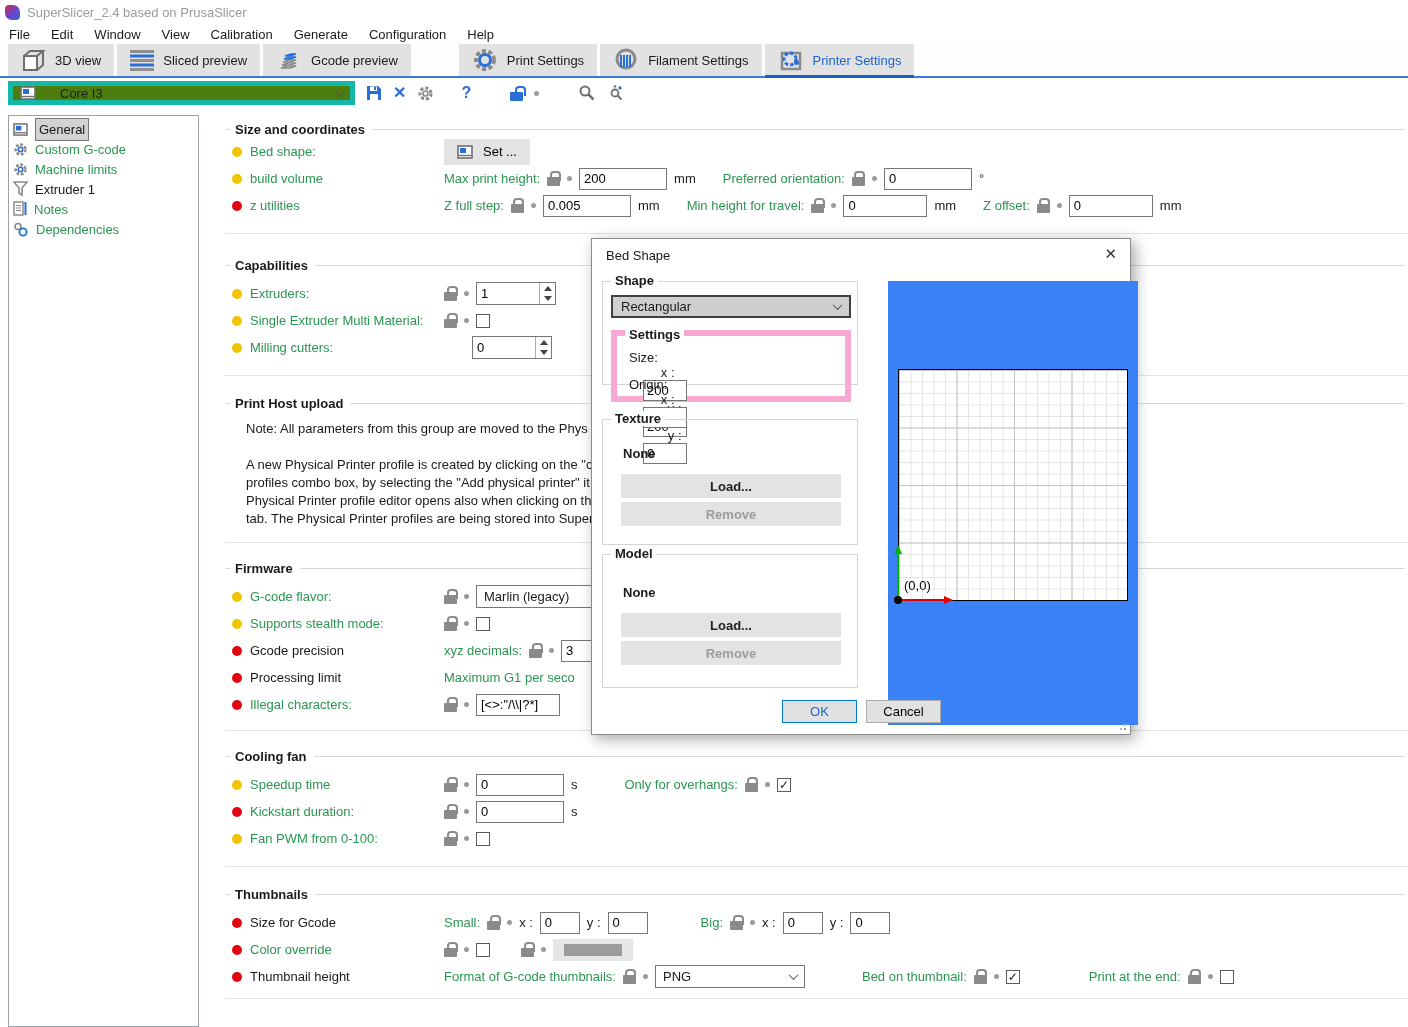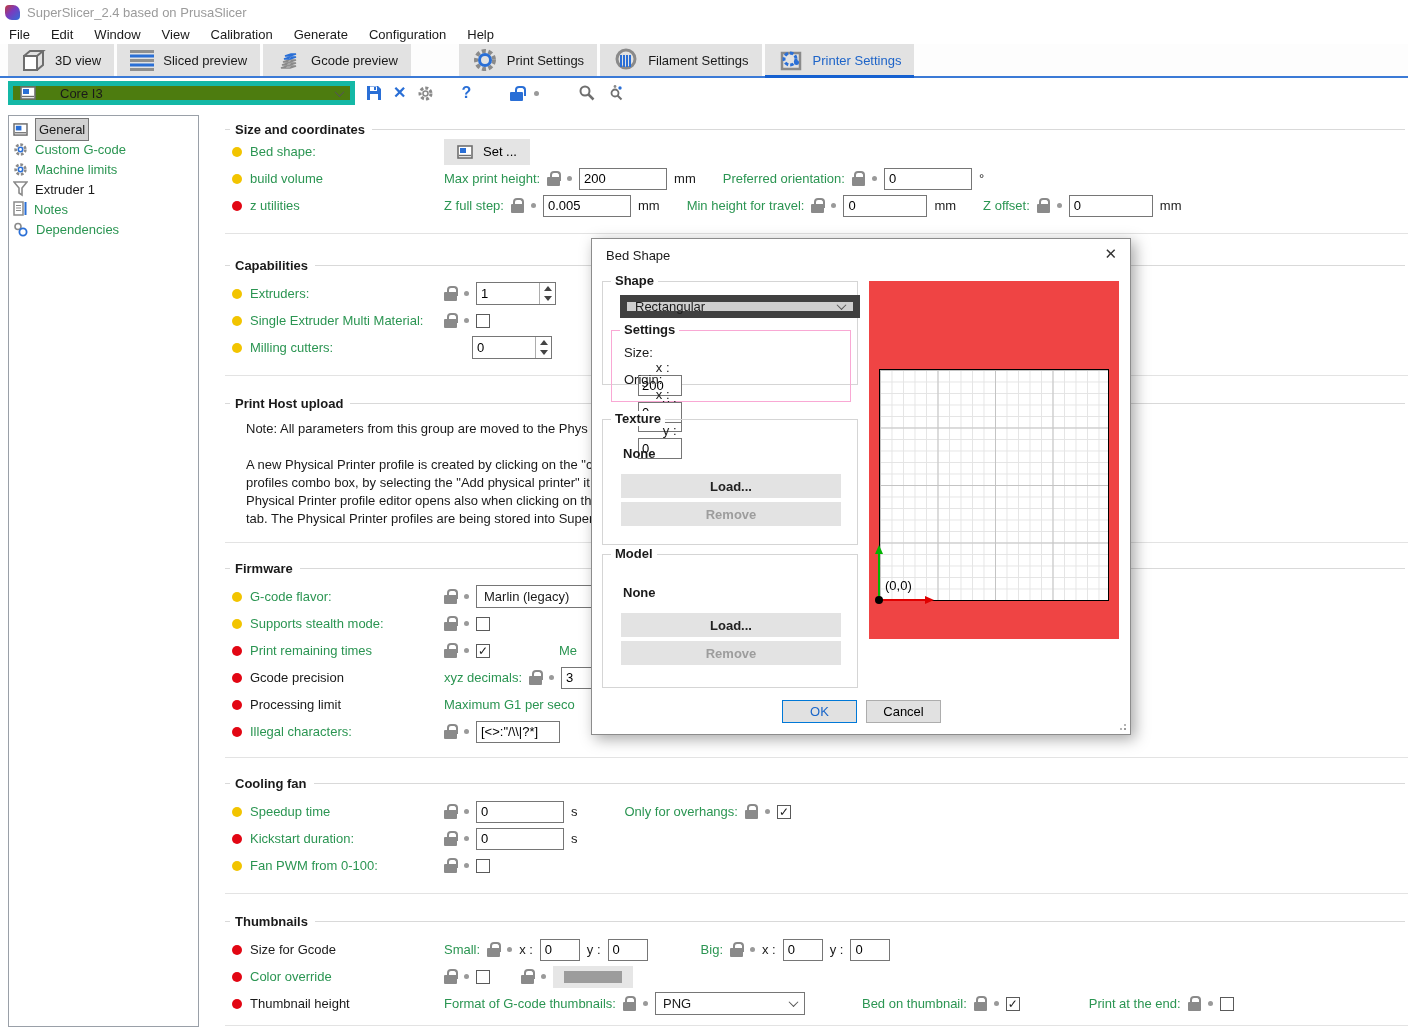--- a/index.html
+++ b/index.html
@@ -81,36 +81,36 @@
   .mt6{margin-top:6px;} .mt14{margin-top:14px;} .mt8{margin-top:8px;}
 
   
   .dialog{position:absolute;left:591px;top:238px;width:540px;height:497px;background:#fff;border:1px solid #8c8c8c;box-shadow:4px 4px 14px rgba(0,0,0,.35);z-index:10;}
   .dlg-title{position:absolute;left:14px;top:9px;}
   .dlg-close{position:absolute;right:13px;top:6px;font-size:15px;color:#333;}
   .dlg-close::after{content:"\2715";}
   .grp{position:absolute;border:1px solid #d5d5d5;}
   .grp-label{position:absolute;top:-9px;left:8px;background:#fff;padding:0 4px;font-weight:bold;}
   .grp-shape{left:10px;top:42px;width:256px;height:104px;}
-  .dlg-combo{position:absolute;left:8px;top:13px;width:240px;height:23px;background:#cfcfcf;border:7px solid #404040;display:flex;align-items:center;justify-content:space-between;padding:0 8px;margin-left:9px;}
-  .grp-settings{position:absolute;left:8px;top:48px;width:240px;height:72px;border:1px solid #f9a8d4;}
+  .dlg-combo{position:absolute;left:8px;top:13px;width:240px;height:23px;background:#cfcfcf;border:2px solid #404040;display:flex;align-items:center;justify-content:space-between;padding:0 8px;}
+  .grp-settings{position:absolute;left:8px;top:48px;width:240px;height:72px;border:6px solid #f9a8d4;}
   .dlg-row{position:absolute;left:12px;display:flex;align-items:center;flex-direction:column;}
   .dlg-row .rlbl{width:72px;}
   .dlg-row .axis{width:22px;text-align:right;margin-right:3px;}
   .dlg-in{width:44px;height:21px;border:1px solid #767676;padding:0 3px;font:13px "Liberation Sans",sans-serif;}
   .gap14{margin-left:14px;}
   .grp-texture{left:10px;top:180px;width:256px;height:126px;}
   .grp-model{left:10px;top:315px;width:256px;height:134px;}
   .none-lbl{position:absolute;left:20px;font-weight:bold;}
   .flat-btn{position:absolute;left:18px;width:220px;height:24px;background:#e3e3e3;border:none;font:bold 13px "Liberation Sans",sans-serif;color:#222;display:flex;align-items:center;justify-content:center;}
   .flat-btn.disabled{color:#9d9d9d;}
   .dlg-btn{position:absolute;width:75px;height:23px;background:#e1e1e1;border:1px solid #adadad;display:flex;align-items:center;justify-content:center;font:13px "Liberation Sans",sans-serif;}
   .dlg-ok{left:190px;top:461px;color:#1a66c9;border-color:#0078d7;}
   .dlg-cancel{left:274px;top:461px;}
-  .dlg-preview{position:absolute;left:277px;top:42px;width:250px;height:358px;background:#ef4444;}
+  .dlg-preview{position:absolute;left:296px;top:42px;width:250px;height:444px;background:#3b82f6;}
   .bed-grid{position:absolute;left:10px;top:88px;width:230px;height:232px;background:#fff;border:1px solid #000;
     background-image:
       linear-gradient(#c4c4c4 1px,transparent 1px),linear-gradient(90deg,#c4c4c4 1px,transparent 1px),
       linear-gradient(#e4e4e4 1px,transparent 1px),linear-gradient(90deg,#e4e4e4 1px,transparent 1px);
     background-size:57.5px 57.5px,57.5px 57.5px,11.5px 11.5px,11.5px 11.5px;}
   .ax-green{position:absolute;left:9px;top:268px;width:2px;height:52px;background:#00b400;}
   .ax-green::before{content:"";position:absolute;top:-8px;left:-3px;border:4px solid transparent;border-bottom:9px solid #00b400;}
   .ax-red{position:absolute;left:13px;top:318px;width:48px;height:2px;background:#e00000;}
   .ax-red::after{content:"";position:absolute;right:-8px;top:-3px;border:4px solid transparent;border-left:9px solid #e00000;}
   .origin-dot{position:absolute;left:6px;top:315px;width:8px;height:8px;background:#000;border-radius:50%;}
@@ -476,32 +476,20 @@
       </span>
     <div class="ctrl">
       <span class="lock"></span>
         <span class="dot"></span>
       <span class="cb"></span>
     </div>
   </div>
   <div class="row">
     <span class="lblcol">
         <span class="bullet r"></span>
-        <span class="green">Print remaining times</span>
-      </span>
-    <div class="ctrl">
-      <span class="lock"></span>
-        <span class="dot"></span>
-      <span class="cb checked"></span>
-      <span class="green ml62">Me</span>
-    </div>
-  </div>
-  <div class="row">
-    <span class="lblcol">
-        <span class="bullet r"></span>
         <span>Gcode precision</span>
       </span>
     <div class="ctrl">
       <span class="green">xyz decimals:</span>
       <span class="lock"></span>
         <span class="dot"></span>
       <input class="tin w36" value="3" style="">
     </div>
   </div>
   <div class="row">

